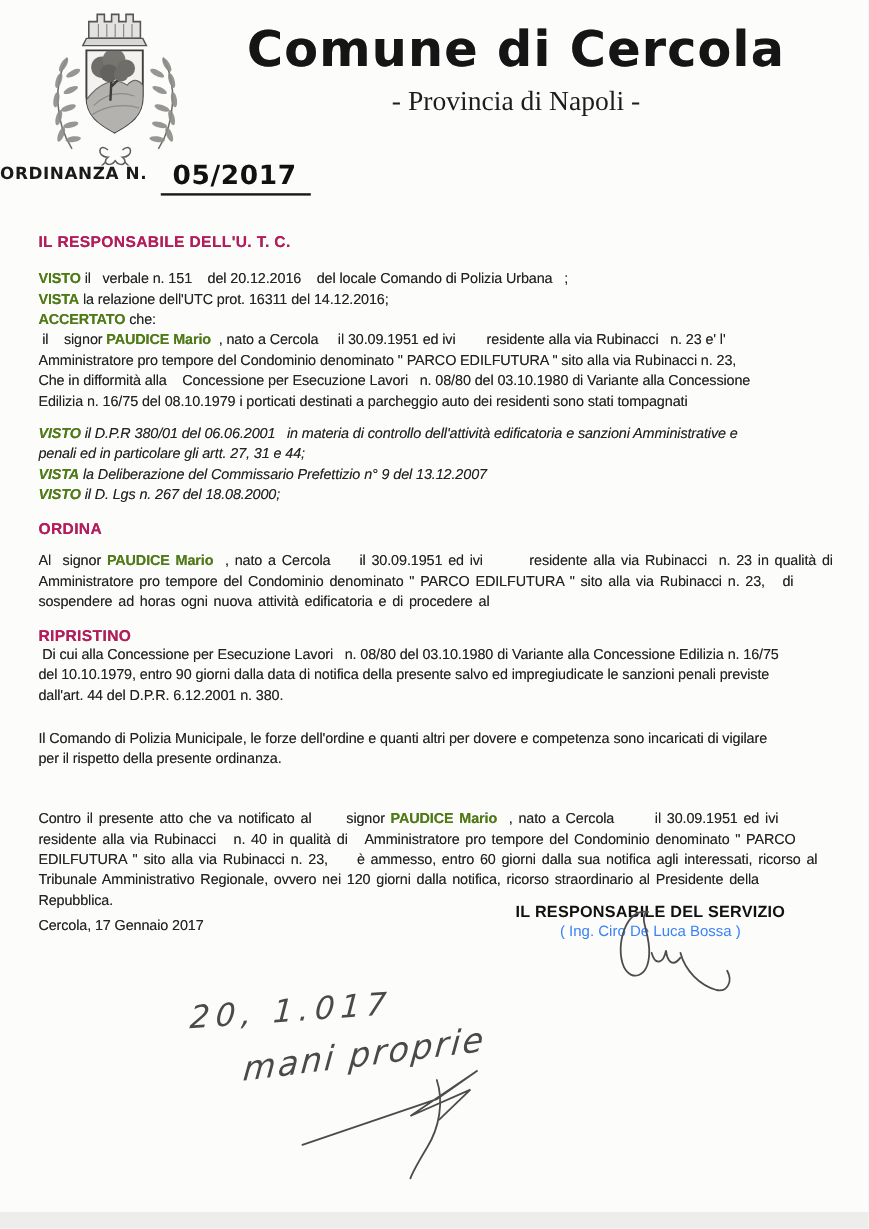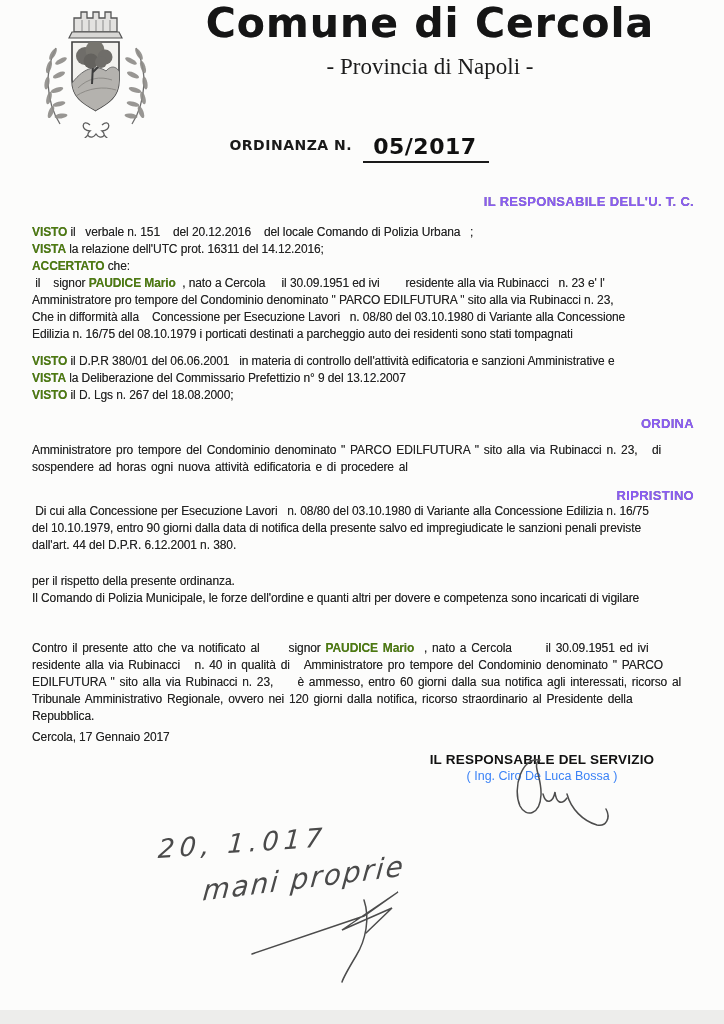--- a/index.html
+++ b/index.html
@@ -9,52 +9,52 @@
     width:724px;height:1024px;
     margin:0 auto;
     background:#fcfcfb;
     overflow:hidden;
     font-family:"Liberation Sans",sans-serif;
     color:#232323;
   }
   
   .hdr{position:relative;height:130px;}
   .crest{position:absolute;left:36px;top:4px;}
-  .hdr-text{margin-left:170px;width:520px;text-align:center;}
+  .hdr-text{margin-left:170px;width:520px;text-align:center;padding-top:18px;}
   .title{
     font-family:"DejaVu Sans",sans-serif;
     font-weight:bold;font-size:41px;line-height:46px;
     color:#151515;letter-spacing:1px;
     text-shadow:0 0 .4px rgba(0,0,0,.5);
   }
   .subtitle{
     font-family:Liberation Serif, serif;
     font-size:23px;line-height:30px;margin-top:6px;color:#1c1c1c;
   }
   .ord-row{
-    text-align:center;padding-right:6px;margin-top:4px;height:36px;
+    text-align:left;padding-right:6px;margin-top:4px;height:36px;
     font-family:"DejaVu Sans",sans-serif;
   }
   .ord-label{font-size:14px;font-weight:bold;color:#1a1a1a;letter-spacing:.5px;vertical-align:4px;}
   .ord-num{
     display:inline-block;font-size:22px;font-weight:bold;color:#111;
     border-bottom:2.5px solid #1a1a1a;padding:0 12px 2px 10px;margin-left:6px;
     letter-spacing:.5px;
   }
   
   .doc{padding:0 30px 0 32px;}
   .h-center{
-    text-align:right;font-weight:bold;font-size:13px;color:#8b5cf6;
+    text-align:left;font-weight:bold;font-size:13px;color:#be185d;
     letter-spacing:.3px;text-shadow:0 0 .3px rgba(0,0,0,.6);
   }
   .block{font-size:12px;line-height:17px;}
   .tline{white-space:pre;overflow:hidden;letter-spacing:-0.1px;text-shadow:0 0 .3px rgba(0,0,0,.45);}
   .tline .b{font-weight:bold;color:#4d7c0f;}
   .wide .tline{word-spacing:1.6px;}
-  .mt10{margin-top:10px;}.mt11{margin-top:11px;}
+  .mt10{margin-top:10px;font-style:italic;}.mt11{margin-top:11px;}
   .mt12{margin-top:12px;}.mt15{margin-top:15px;}.mt17{margin-top:33px;}
   .mt19{margin-top:19px;}.mt4{margin-top:4px;}
   .h-utc{margin-top:24px;}
   
   .sig{position:absolute;left:408px;top:752px;width:268px;text-align:center;}
   .sig-role{font-weight:bold;font-size:13.5px;color:#111;letter-spacing:.2px;}
   .sig-name{font-size:12.5px;color:#3b82f6;margin-top:2px;}
   .sig-scribble{position:absolute;left:92px;top:2px;pointer-events:none;}
   
   .hw{
@@ -148,42 +148,44 @@
         <div class="tline"><span class="b">VISTA</span><span> la relazione dell'UTC prot. 16311 del 14.12.2016;</span></div>
         <div class="tline"><span class="b">ACCERTATO</span><span> che:</span></div>
         <div class="tline"><span> il    signor </span><span class="b">PAUDICE Mario</span><span>  , nato a Cercola     il 30.09.1951 ed ivi        residente alla via Rubinacci   n. 23 e' l'</span></div>
         <div class="tline"><span>Amministratore pro tempore del Condominio denominato " PARCO EDILFUTURA " sito alla via Rubinacci n. 23,</span></div>
         <div class="tline"><span>Che in difformità alla    Concessione per Esecuzione Lavori   n. 08/80 del 03.10.1980 di Variante alla Concessione</span></div>
         <div class="tline"><span>Edilizia n. 16/75 del 08.10.1979 i porticati destinati a parcheggio auto dei residenti sono stati tompagnati</span></div>
       </div>
 
     <div class="block mt10">
         <div class="tline"><span class="b">VISTO</span><span> il D.P.R 380/01 del 06.06.2001   in materia di controllo dell'attività edificatoria e sanzioni Amministrative e</span></div>
+        <div class="tline"><span>penali ed in particolare gli artt. 27, 31 e 44;</span></div>
         <div class="tline"><span class="b">VISTA</span><span> la Deliberazione del Commissario Prefettizio n° 9 del 13.12.2007</span></div>
         <div class="tline"><span class="b">VISTO</span><span> il D. Lgs n. 267 del 18.08.2000;</span></div>
       </div>
 
     <div class="h-center mt12">ORDINA</div>
 
     <div class="block mt11 wide">
+        <div class="tline"><span>Al  signor </span><span class="b">PAUDICE Mario</span><span>  , nato a Cercola     il 30.09.1951 ed ivi        residente alla via Rubinacci  n. 23 in qualità di</span></div>
         <div class="tline"><span>Amministratore pro tempore del Condominio denominato " PARCO EDILFUTURA " sito alla via Rubinacci n. 23,   di</span></div>
         <div class="tline"><span>sospendere ad horas ogni nuova attività edificatoria e di procedere al</span></div>
       </div>
 
     <div class="h-center mt12">RIPRISTINO</div>
 
     <div class="block">
         <div class="tline"><span> Di cui alla Concessione per Esecuzione Lavori   n. 08/80 del 03.10.1980 di Variante alla Concessione Edilizia n. 16/75</span></div>
         <div class="tline"><span>del 10.10.1979, entro 90 giorni dalla data di notifica della presente salvo ed impregiudicate le sanzioni penali previste</span></div>
         <div class="tline"><span>dall'art. 44 del D.P.R. 6.12.2001 n. 380.</span></div>
       </div>
 
     <div class="block mt19">
+        <div class="tline"><span>Il Comando di Polizia Municipale, le forze dell'ordine e quanti altri per dovere e competenza sono incaricati di vigilare</span></div>
         <div class="tline"><span>per il rispetto della presente ordinanza.</span></div>
-        <div class="tline"><span>Il Comando di Polizia Municipale, le forze dell'ordine e quanti altri per dovere e competenza sono incaricati di vigilare</span></div>
       </div>
 
     <div class="block mt17 wide">
         <div class="tline"><span>Contro il presente atto che va notificato al      signor </span><span class="b">PAUDICE Mario</span><span>  , nato a Cercola       il 30.09.1951 ed ivi</span></div>
         <div class="tline"><span>residente alla via Rubinacci   n. 40 in qualità di   Amministratore pro tempore del Condominio denominato " PARCO</span></div>
         <div class="tline"><span>EDILFUTURA " sito alla via Rubinacci n. 23,     è ammesso, entro 60 giorni dalla sua notifica agli interessati, ricorso al</span></div>
         <div class="tline"><span>Tribunale Amministrativo Regionale, ovvero nei 120 giorni dalla notifica, ricorso straordinario al Presidente della</span></div>
         <div class="tline"><span>Repubblica.</span></div>
       </div>
 

